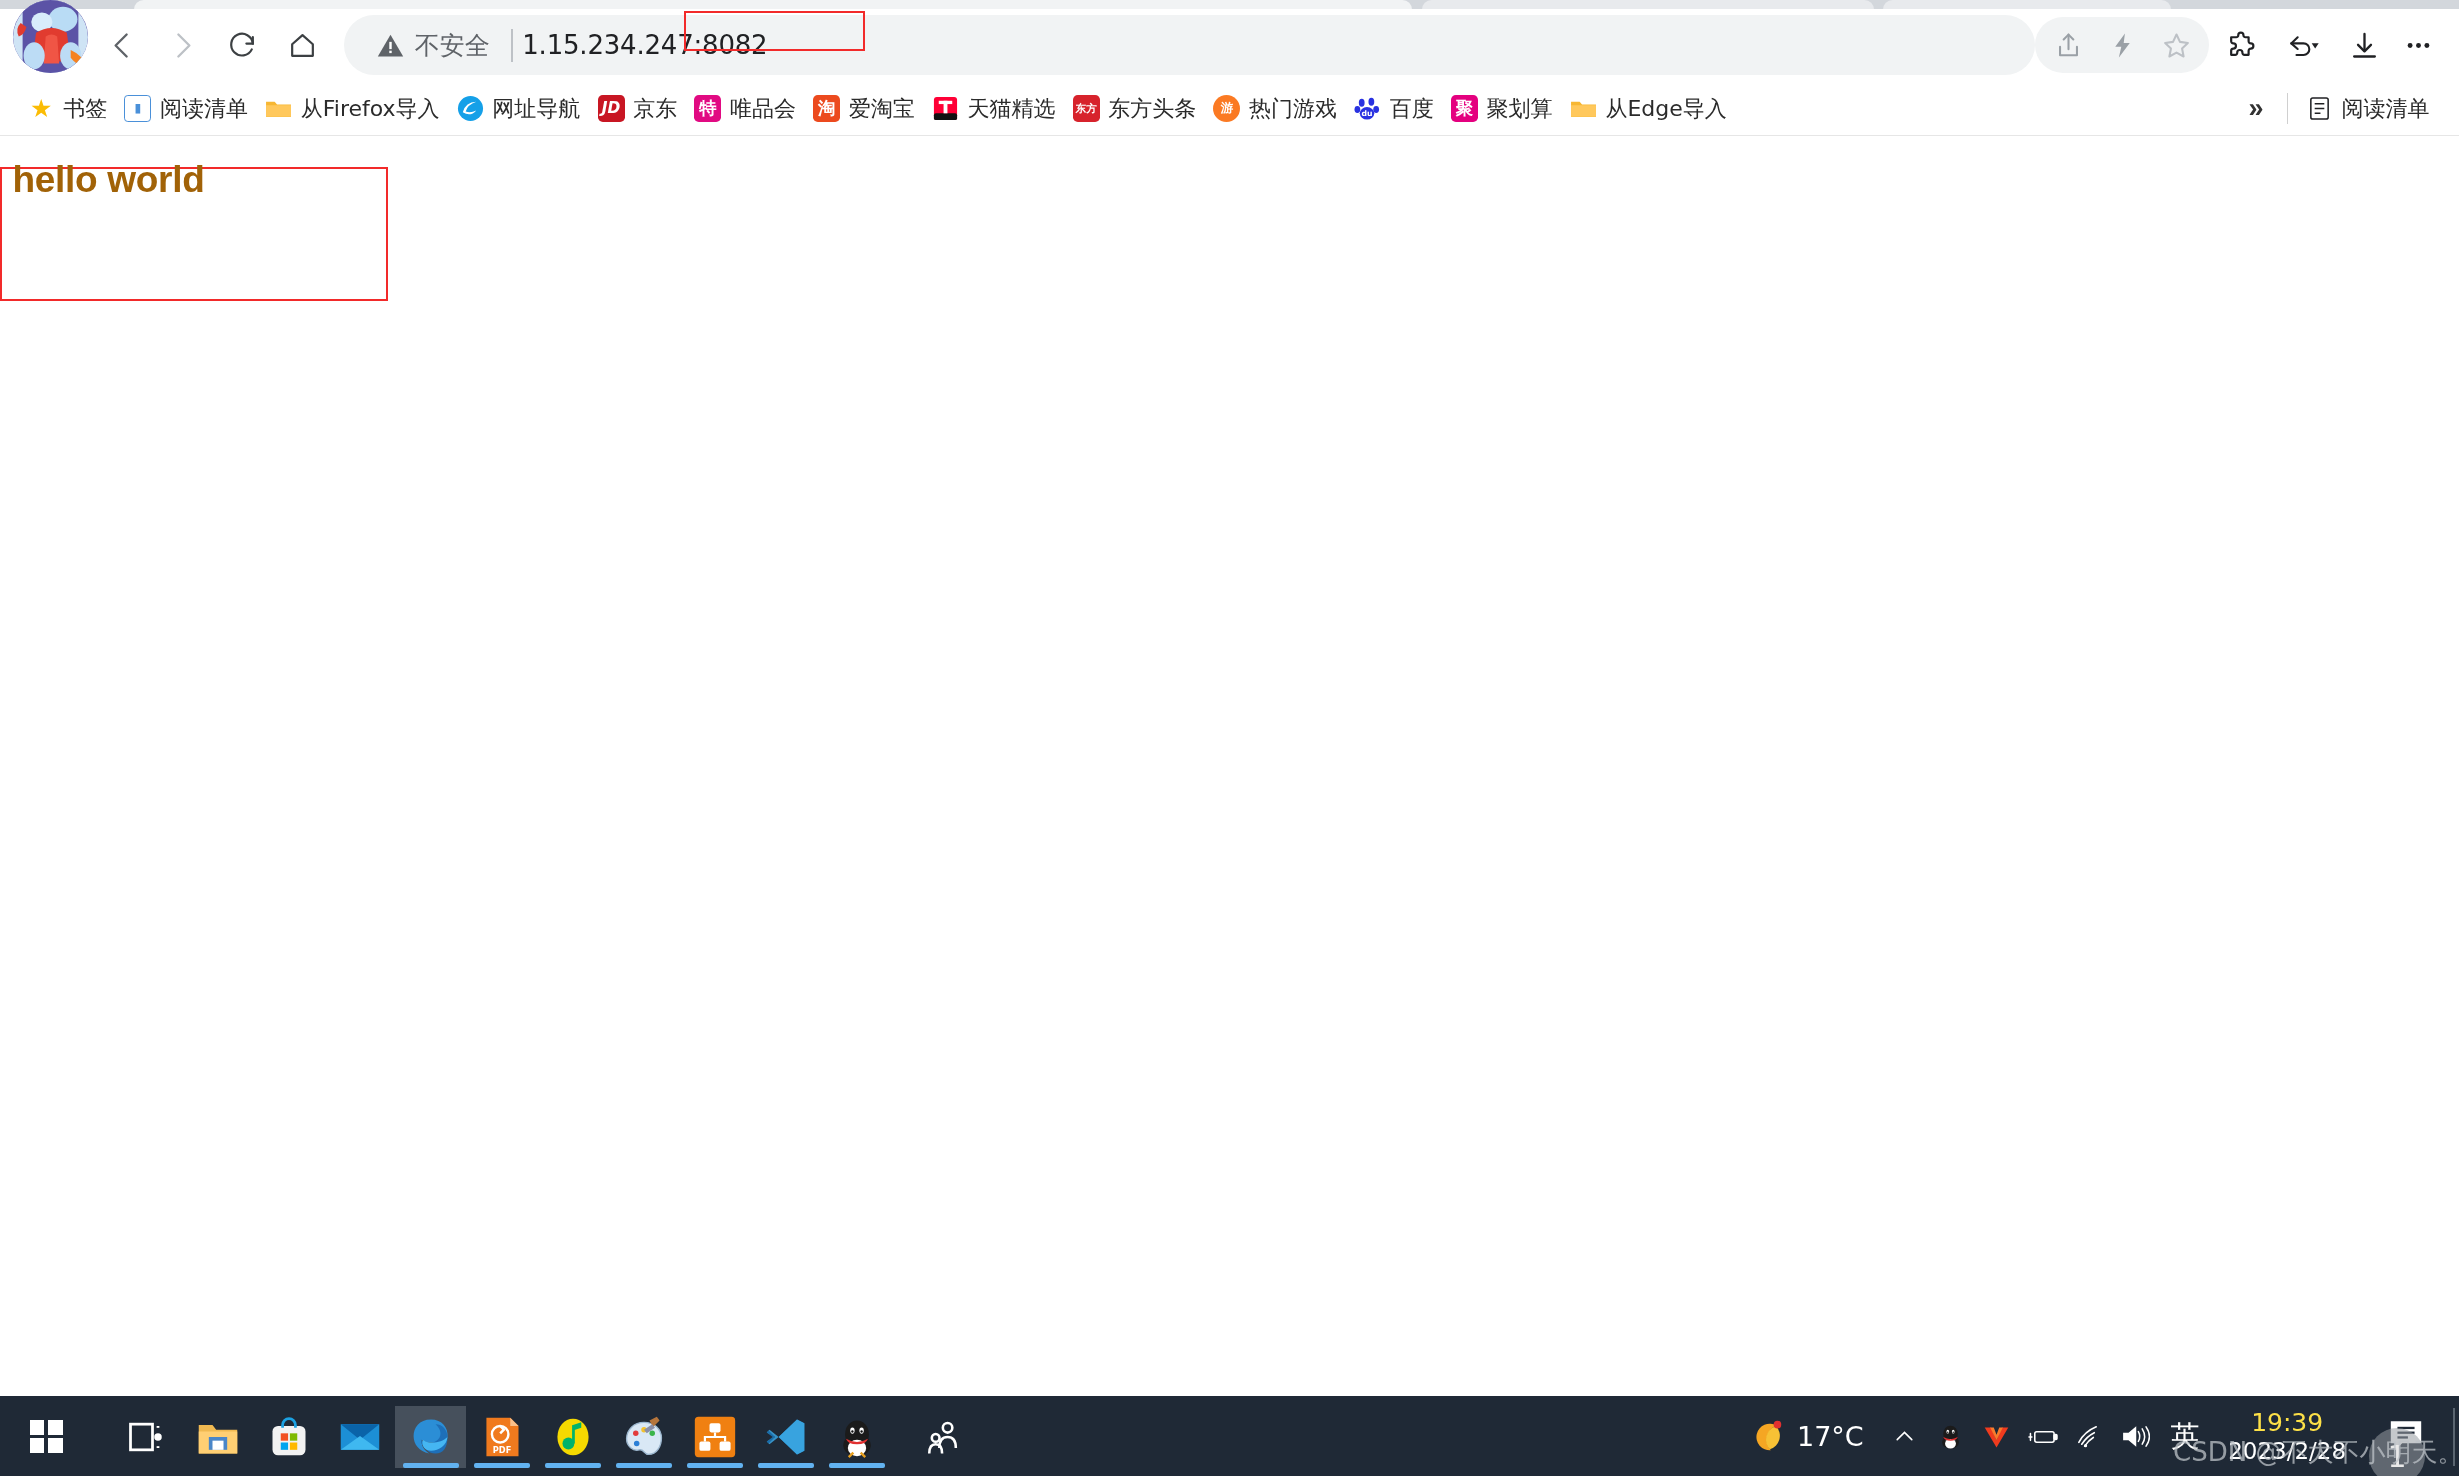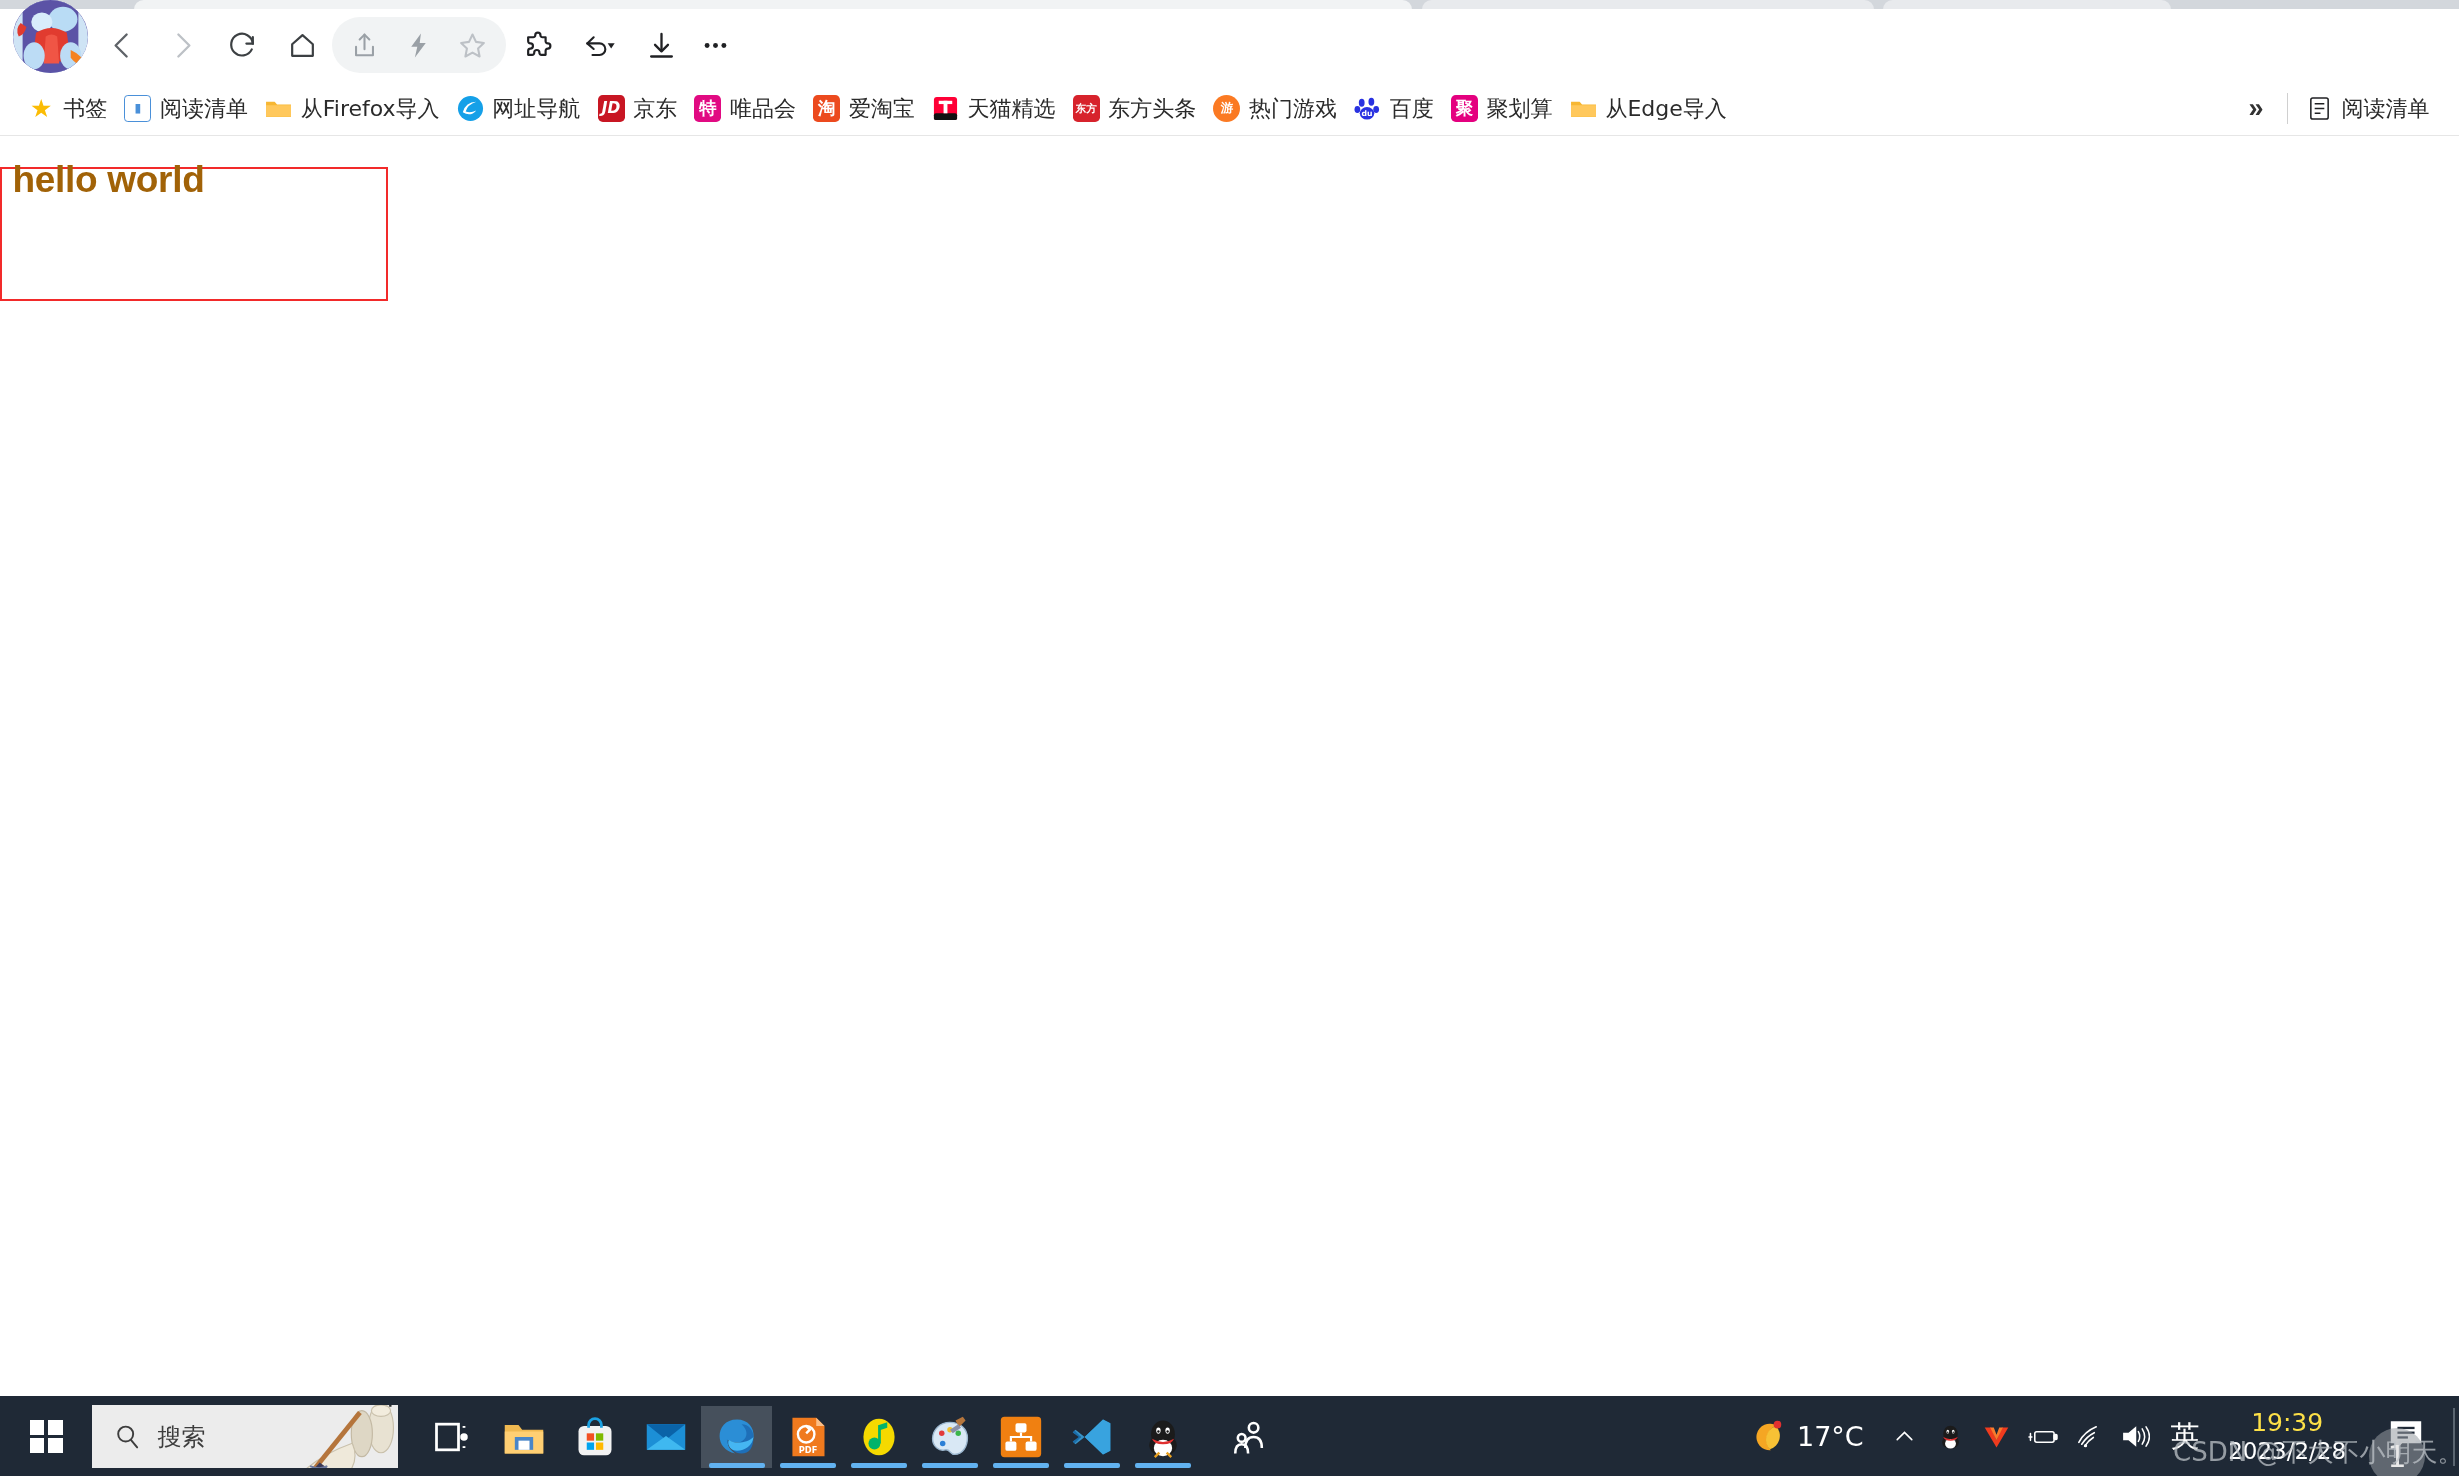--- a/index.html
+++ b/index.html
@@ -327,20 +327,33 @@
       <path d="M20 5.5 v5 h-5"></path>
       <path d="M20 10.5 A8.4 8.4 0 1 0 19.2 15"></path>
     </svg>
   </div>
   <div class="nav-btn">
     <svg width="31" height="31" viewBox="0 0 24 24" fill="none" stroke="#3c4043" stroke-width="1.7" stroke-linejoin="round">
       <path d="M4 11 L12 4 L20 11 V20 H4 Z"></path>
     </svg>
   </div>
 
+  <div class="omnibox">
+    <div class="sec-warn">
+      <svg width="29" height="29" viewBox="0 0 24 24" aria-hidden="true">
+        <path d="M12 3 L22.5 21 H1.5 Z" fill="#5f6368"></path>
+        <rect x="11" y="9" width="2" height="6" fill="#fff"></rect>
+        <rect x="11" y="16.3" width="2" height="2" fill="#fff"></rect>
+      </svg>
+      <span class="sec-warn-text">不安全</span>
+    </div>
+    <div class="omni-divider"></div>
+    <span class="url-text">1.15.234.247:8082</span>
+    <div class="url-highlight"></div>
+  </div>
 
   <div class="toolbar-right">
     <div class="right-pill">
       <div class="ico-btn">
         <svg width="29" height="29" viewBox="0 0 24 24" fill="none" stroke="#9aa0a6" stroke-width="1.7" stroke-linecap="round" stroke-linejoin="round">
           <path d="M12 3 v12"></path>
             <path d="M8 7 l4 -4 l4 4"></path>
           <path d="M5 13 v7 h14 v-7"></path>
         </svg>
       </div>
@@ -513,38 +526,20 @@
 
   <div class="start-btn">
     <div class="win-logo">
       <span></span>
         <span></span>
         <span></span>
         <span></span>
     </div>
   </div>
 
-  <div class="search-box">
-    <svg width="29" height="29" viewBox="0 0 24 24" fill="none" stroke="#3d3d3d" stroke-width="1.6" stroke-linecap="round">
-      <circle cx="10.5" cy="10" r="6.2"></circle>
-        <line x1="15" y1="15" x2="20" y2="21"></line>
-    </svg>
-    <span class="search-placeholder">搜索</span>
-    <svg class="brush-art" viewBox="0 0 120 86" aria-hidden="true">
-      <ellipse cx="96" cy="34" rx="13" ry="26" fill="#e8e2d2" stroke="#c9c0ab" stroke-width="1.2"></ellipse>
-      <ellipse cx="96" cy="16" rx="10" ry="6" fill="#f2ecdd" stroke="#c9c0ab" stroke-width="1.2"></ellipse>
-      <ellipse cx="76" cy="40" rx="11" ry="24" fill="#ded7c5" stroke="#c3b9a3" stroke-width="1.2"></ellipse>
-      <path d="M10 84 q22 -22 56 -34 q8 18 -6 34 z" fill="#efe9da" stroke="#c9c0ab" stroke-width="1.2"></path>
-      <path d="M92 2 q12 -2 14 10" fill="none" stroke="#2b2b2b" stroke-width="2.4"></path>
-      <line x1="24" y1="80" x2="74" y2="18" stroke="#b5753c" stroke-width="5"></line>
-      <path d="M18 86 l14 -16 l8 6 l-14 14 z" fill="#3b3a58"></path>
-      <path d="M12 90 l10 -10 l5 4 l-9 9 z" fill="#a8591f"></path>
-      <path d="M22 74 q10 4 18 0" fill="none" stroke="#6d7aa0" stroke-width="2"></path>
-    </svg>
-  </div>
 
   <div class="tb-icon" style="margin-left:19px">
     <svg class="glyph" viewBox="0 0 24 24" fill="none" stroke="#fff" stroke-width="1.5">
       <rect x="3" y="5" width="12" height="14"></rect>
       <line x1="18" y1="6" x2="18" y2="7"></line>
       <line x1="18" y1="17" x2="18" y2="18"></line>
       <circle cx="18" cy="12" r="1.3" fill="#fff"></circle>
     </svg>
   </div>
 

